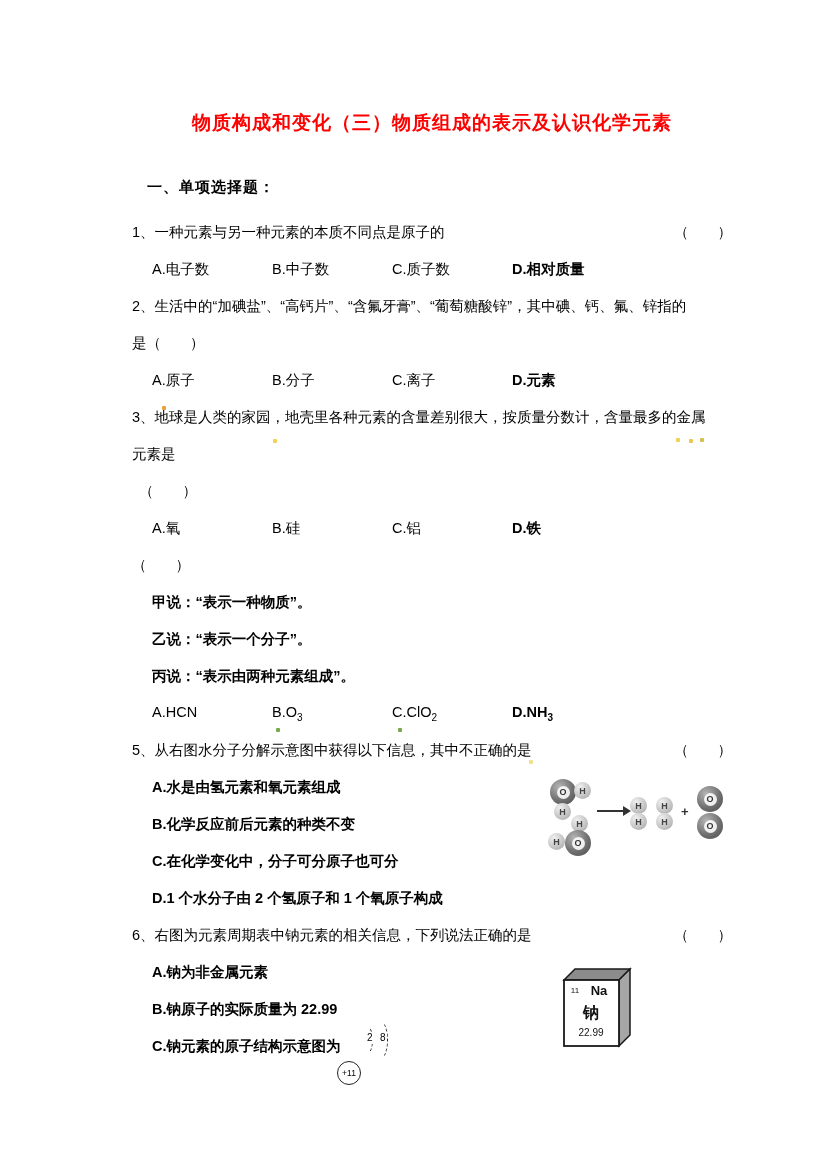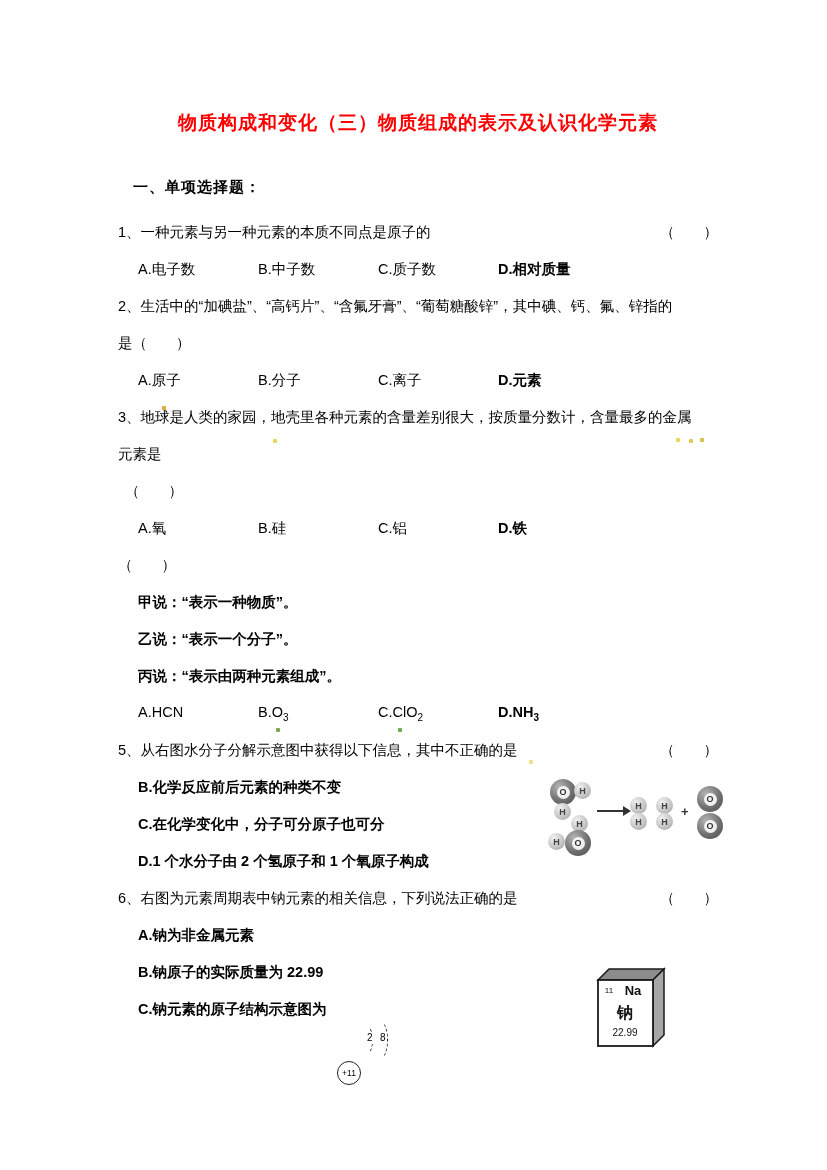--- a/index.html
+++ b/index.html
@@ -1,18 +1,18 @@
 <!DOCTYPE html>
 <html><head>
 <meta charset="utf-8">
 <style>
   html,body{margin:0;padding:0;background:#fff;}
   .page{position:relative;width:827px;height:1170px;background:#ffffff;overflow:hidden;
         font-family:"Liberation Sans","DejaVu Sans",sans-serif;color:#000;}
-  .content{position:absolute;left:118px;top:108px;width:600px;}
+  .content{position:absolute;left:132px;top:108px;width:600px;}
   .title{font-size:19px;line-height:30px;font-weight:bold;text-align:center;color:#fe0000;letter-spacing:1px;}
   .section-heading{margin-top:40px;padding-left:15px;font-size:15px;font-weight:bold;letter-spacing:1px;}
   .qlist{margin-top:8px;}
   .line{height:37px;display:flex;align-items:flex-end;font-size:14.5px;white-space:nowrap;}
   .stem-line{justify-content:space-between;}
   .bracket{font-size:14.5px;}
   .indent{padding-left:20px;font-weight:bold;}
   .indent-sm{padding-left:7px;}
   .options-row{padding-left:20px;}
   .opt{display:inline-block;min-width:120px;}
@@ -24,21 +24,21 @@
   .sphere.o{width:26px;height:26px;background:radial-gradient(circle at 35% 30%, #b5b5b5, #707070 55%, #4c4c4c);}
   .sphere.o > span{background:rgba(255,255,255,.88);border-radius:50%;width:13px;height:13px;line-height:13px;
         text-align:center;font-size:9px;color:#333;display:block;}
   .sphere.h{width:17px;height:17px;background:radial-gradient(circle at 35% 30%, #f0f0f0, #c2c2c2 60%, #9d9d9d);
         font-size:9px;color:#444;}
   .arrow{position:absolute;height:2px;background:#333;}
   .arrow::after{content:"";position:absolute;right:-2px;top:-4px;border-left:8px solid #333;
         border-top:5px solid transparent;border-bottom:5px solid transparent;}
   .plus{position:absolute;font-size:13px;font-weight:bold;color:#333;}
   
-  .na-box{position:absolute;left:596px;top:966px;}
+  .na-box{position:absolute;left:562px;top:966px;}
   
   .atom-structure{position:absolute;left:337px;top:1017px;width:60px;height:44px;}
   .nucleus{position:absolute;left:0;top:8px;width:22px;height:22px;border:1.5px solid #222;border-radius:50%;
         display:flex;align-items:center;justify-content:center;font-size:8.5px;margin-top:36px;}
   .shell-arc{position:absolute;border:1.5px dashed transparent;border-right-color:#222;border-radius:50%;}
   .arc1{left:24px;top:9px;width:10px;height:26px;}
   .arc2{left:36px;top:4px;width:13px;height:36px;}
   .shell-num{position:absolute;font-size:10px;background:#fff;padding:0 1px;line-height:12px;}
   .num2{left:29px;top:15px;}
   .num8{left:42px;top:15px;}
@@ -111,20 +111,23 @@
       <div class="line options-row">
         <span class="opt"><span>A.HCN</span><sub class="chem-sub"></sub></span>
         <span class="opt"><span>B.O</span><sub class="chem-sub">3</sub></span>
         <span class="opt"><span>C.ClO</span><sub class="chem-sub">2</sub></span>
         <span class="opt"><span>D.NH</span><sub class="chem-sub">3</sub></span>
       </div>
 
       <div class="line stem-line">
         <span>5、从右图水分子分解示意图中获得以下信息，其中不正确的是</span>
         <span class="bracket">（　　）</span>
+      </div>
+      <div class="line indent">
+        <span>A.水是由氢元素和氧元素组成</span>
       </div>
       <div class="line indent">
         <span>B.化学反应前后元素的种类不变</span>
       </div>
       <div class="line indent">
         <span>C.在化学变化中，分子可分原子也可分</span>
       </div>
       <div class="line indent">
         <span>D.1 个水分子由 2 个氢原子和 1 个氧原子构成</span>
       </div>

